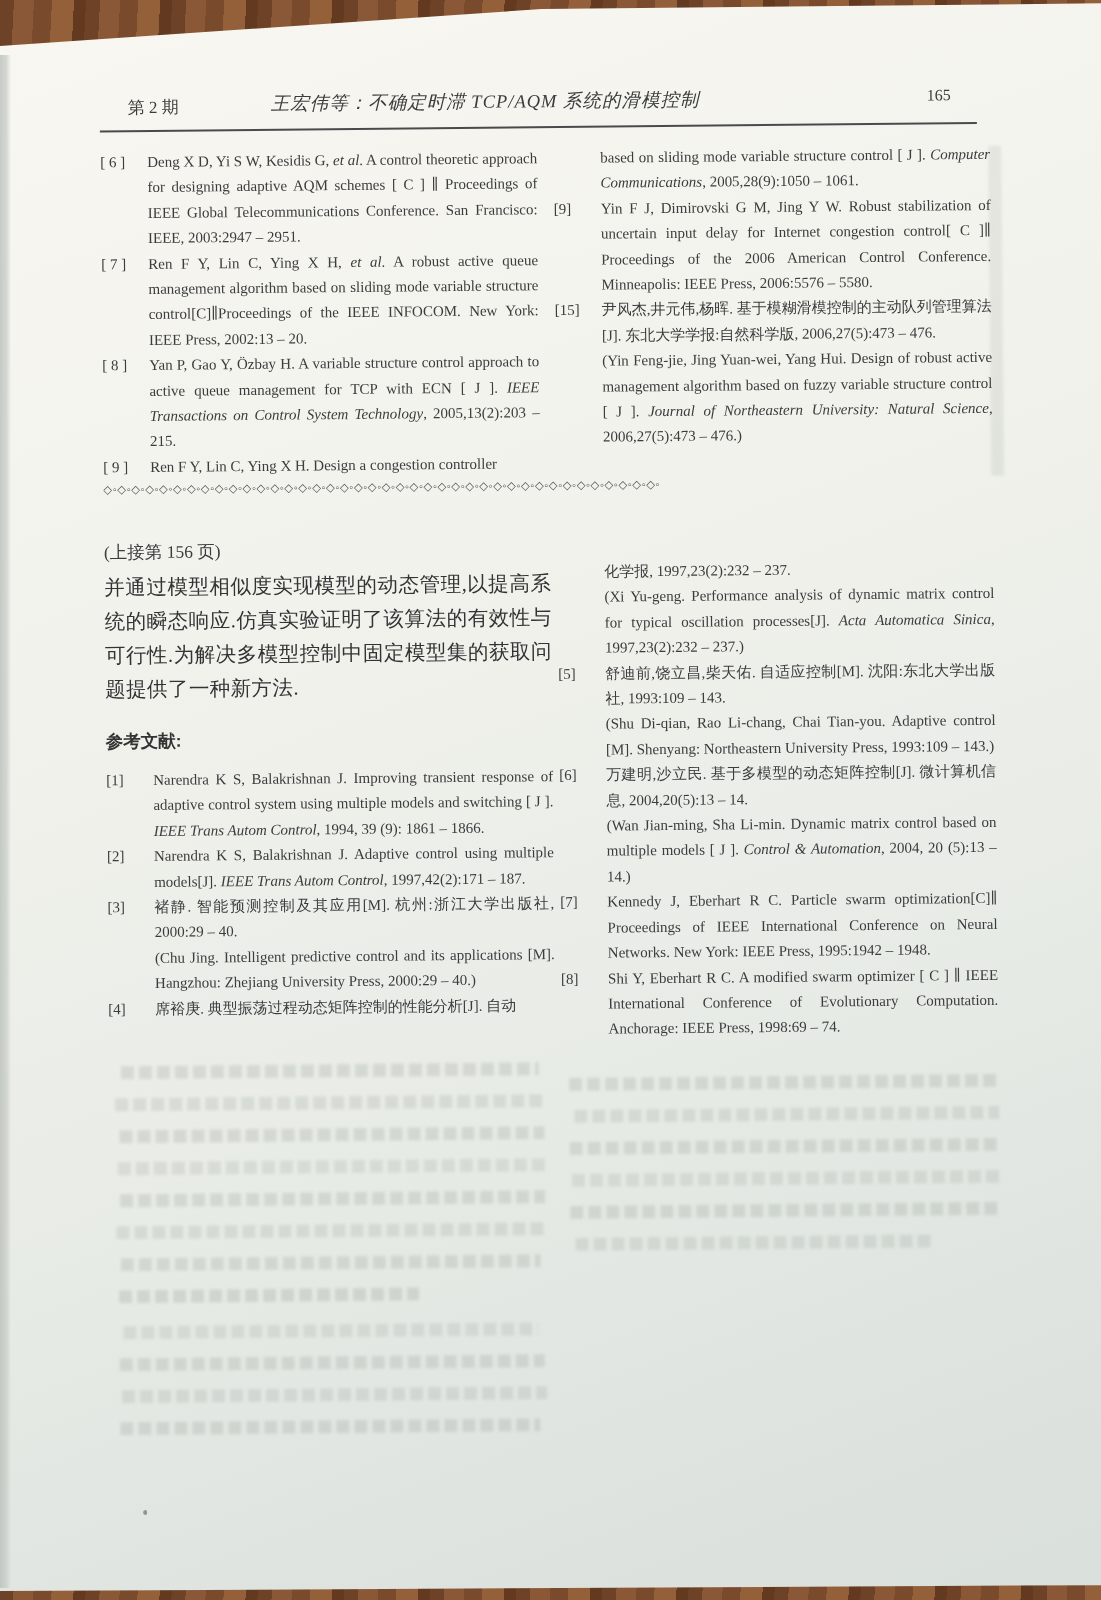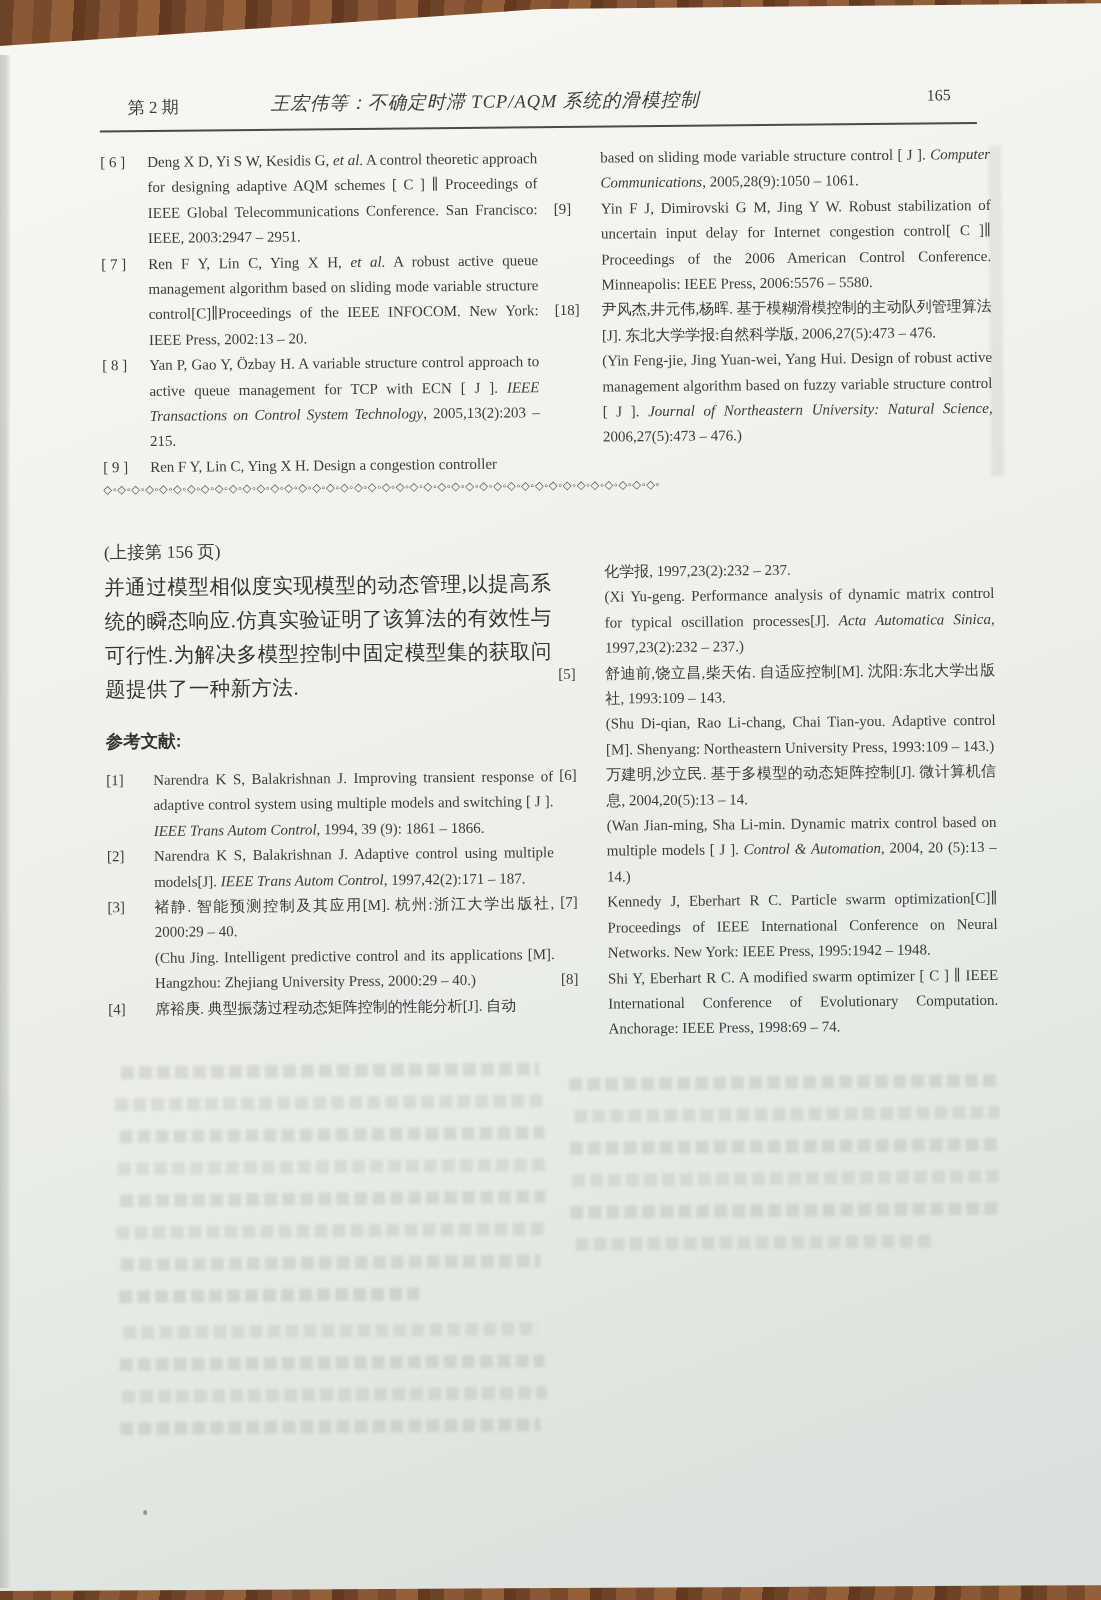--- a/index.html
+++ b/index.html
@@ -54,21 +54,21 @@
 
     <div class="col col-tl">
         <div class="ref"><span class="ref-label">[ 6 ]</span><span class="ref-body"><span>Deng X D, Yi S W, Kesidis G, </span><em>et al</em><span>. A control theoretic approach for designing adaptive AQM schemes [ C ] ∥ Proceedings of IEEE Global Telecommunications Conference. San Francisco: IEEE, 2003:2947 – 2951.</span></span></div>
         <div class="ref"><span class="ref-label">[ 7 ]</span><span class="ref-body"><span>Ren F Y, Lin C, Ying X H, </span><em>et al</em><span>. A robust active queue management algorithm based on sliding mode variable structure control[C]∥Proceedings of the IEEE INFOCOM. New York: IEEE Press, 2002:13 – 20.</span></span></div>
         <div class="ref"><span class="ref-label">[ 8 ]</span><span class="ref-body"><span>Yan P, Gao Y, Özbay H. A variable structure control approach to active queue management for TCP with ECN [ J ]. </span><em>IEEE Transactions on Control System Technology</em><span>, 2005,13(2):203 – 215.</span></span></div>
         <div class="ref"><span class="ref-label">[ 9 ]</span><span class="ref-body"><span>Ren F Y, Lin C, Ying X H. Design a congestion controller</span></span></div>
       </div>
     <div class="col col-tr">
         <div class="ref"><span class="ref-label"></span><span class="ref-body"><span>based on sliding mode variable structure control [ J ]. </span><em>Computer Communications</em><span>, 2005,28(9):1050 – 1061.</span></span></div>
         <div class="ref"><span class="ref-label">[9]</span><span class="ref-body"><span>Yin F J, Dimirovski G M, Jing Y W. Robust stabilization of uncertain input delay for Internet congestion control[ C ]∥ Proceedings of the 2006 American Control Conference. Minneapolis: IEEE Press, 2006:5576 – 5580.</span></span></div>
-        <div class="ref"><span class="ref-label">[18]</span><span class="ref-body"><span>尹风杰,井元伟,杨晖. 基于模糊滑模控制的主动队列管理算法[J]. 东北大学学报:自然科学版, 2006,27(5):473 – 476.</span></span></div>
+        <div class="ref"><span class="ref-label">[15]</span><span class="ref-body"><span>尹风杰,井元伟,杨晖. 基于模糊滑模控制的主动队列管理算法[J]. 东北大学学报:自然科学版, 2006,27(5):473 – 476.</span></span></div>
         <div class="ref"><span class="ref-label"></span><span class="ref-body"><span>(Yin Feng-jie, Jing Yuan-wei, Yang Hui. Design of robust active management algorithm based on fuzzy variable structure control [ J ]. </span><em>Journal of Northeastern University: Natural Science</em><span>, 2006,27(5):473 – 476.)</span></span></div>
       </div>
 
     <div class="divider">◇◦◇◦◇◦◇◦◇◦◇◦◇◦◇◦◇◦◇◦◇◦◇◦◇◦◇◦◇◦◇◦◇◦◇◦◇◦◇◦◇◦◇◦◇◦◇◦◇◦◇◦◇◦◇◦◇◦◇◦◇◦◇◦◇◦◇◦◇◦◇◦◇◦◇◦◇◦◇◦</div>
 
     <div class="col col-bl">
       <p class="cont-note">(上接第 156 页)</p>
       <p class="cont-par">并通过模型相似度实现模型的动态管理,以提高系统的瞬态响应.仿真实验证明了该算法的有效性与可行性.为解决多模型控制中固定模型集的获取问题提供了一种新方法.</p>
       <p class="refs-heading">参考文献:</p>
       <div>

